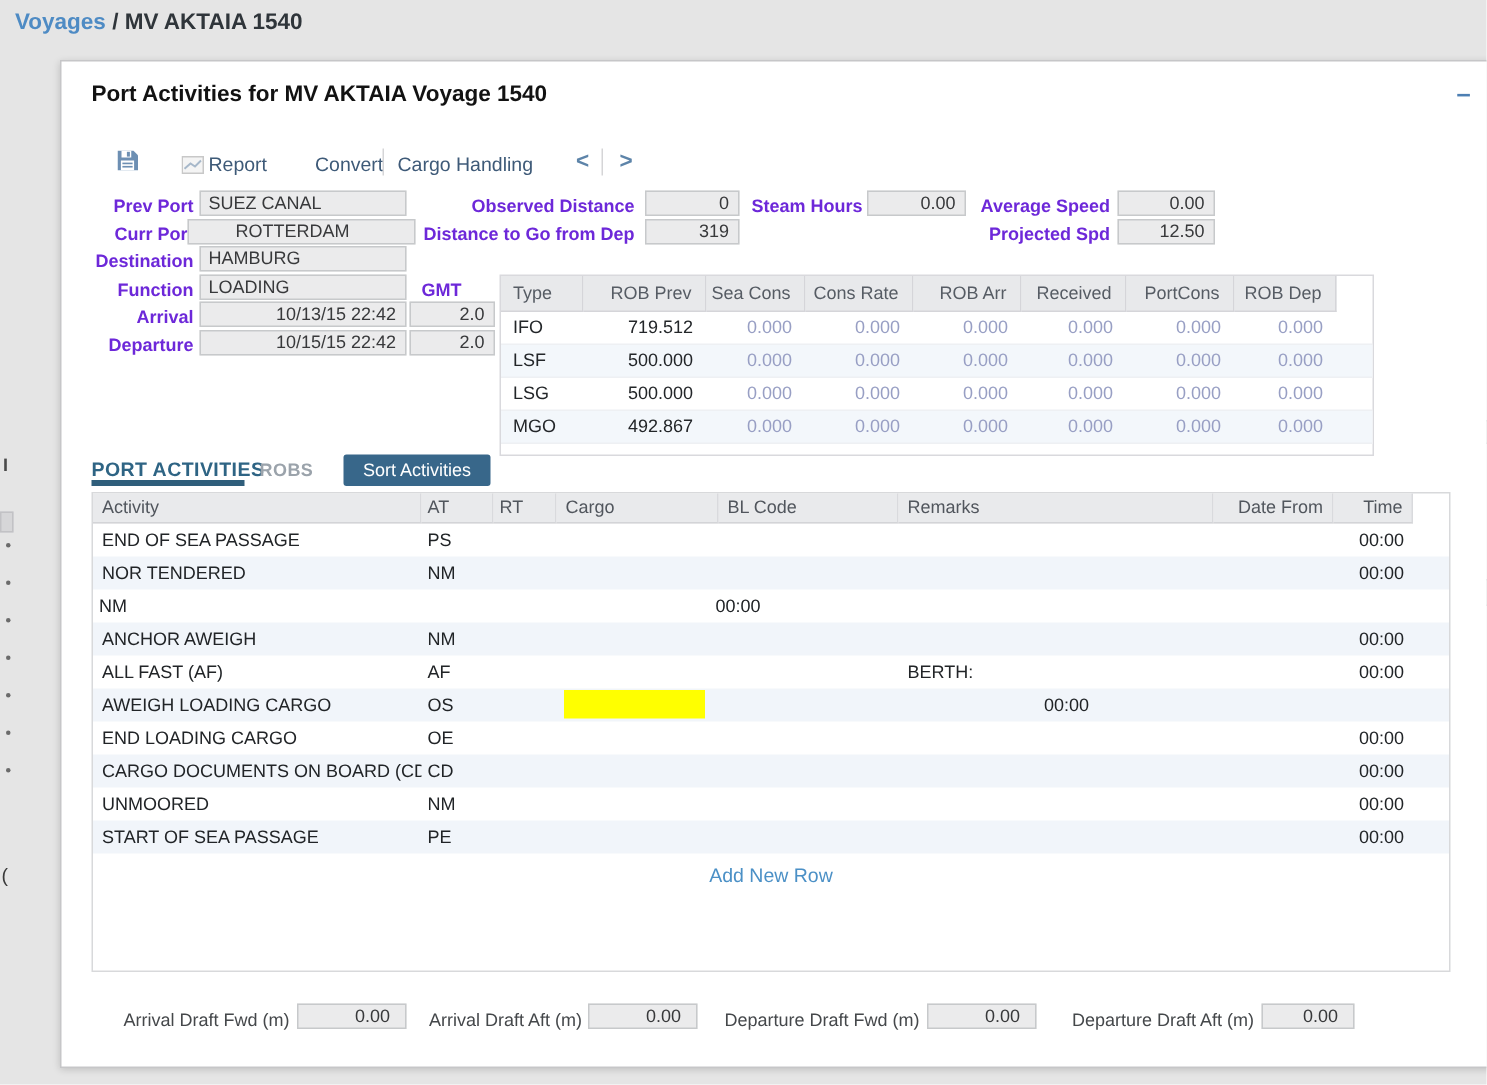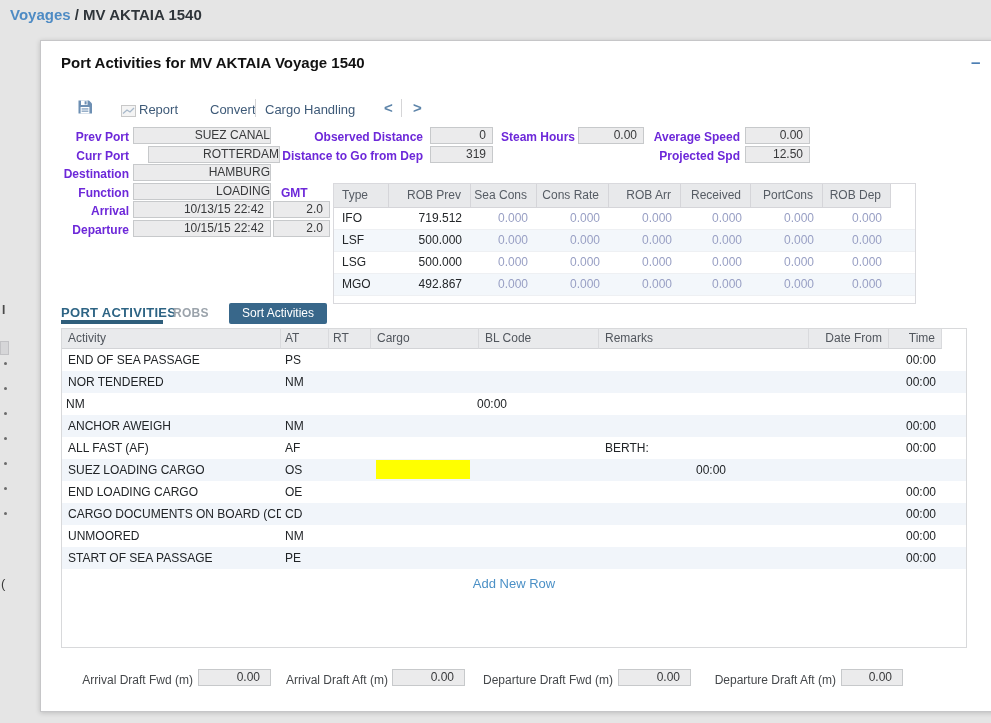--- a/index.html
+++ b/index.html
@@ -26,21 +26,21 @@
   
   .tb-label{position:absolute;font-size:13px;color:#3e5a78;cursor:pointer;white-space:nowrap;}
   .tb-icon{position:absolute;}
   .tb-sep{position:absolute;width:1px;height:18px;background:#d5d5d7;}
   .tb-arrow{position:absolute;font-size:15px;font-weight:bold;color:#5d84a9;cursor:pointer;}
 
   
   .f-label{position:absolute;font-size:12px;color:#6d28d9;text-align:right;white-space:nowrap;font-weight:bold;}
   .f-input{position:absolute;height:17px;background:#ebebec;border:1px solid #c7c9cb;
            box-sizing:border-box;font-size:12px;color:#38393b;line-height:15px;overflow:hidden;}
-  .v-left{padding-left:5px;text-align:right;}
+  .v-left{padding-left:5px;text-align:left;}
   .v-right{padding-right:6px;text-align:right;}
 
   
   .rob-table{position:absolute;left:292px;top:142px;width:583px;height:121px;
              border:1px solid #d9d9dd;box-sizing:border-box;background:#fff;}
   .rt-hrow{display:flex;height:24px;}
   .rt-h{box-sizing:border-box;background:#e8e9eb;border-right:1px solid #d5d5d9;border-bottom:1px solid #d5d5d9;
         font-size:12px;color:#565c64;line-height:23px;}
   .rt-row{display:flex;height:22px;border-bottom:1px solid #eef0f3;box-sizing:border-box;}
   .rt-row:nth-child(even){background:#f3f7fb;}
@@ -139,21 +139,21 @@
     <span class="tb-label" style="left:169px;top:61px;">Convert</span>
     <div class="tb-sep" style="left:214px;top:58px;"></div>
     <span class="tb-label" style="left:224px;top:61px;">Cargo Handling</span>
     <span class="tb-arrow" style="left:343px;top:58px;">&lt;</span>
     <div class="tb-sep" style="left:360px;top:58px;"></div>
     <span class="tb-arrow" style="left:372px;top:58px;">&gt;</span>
 
     <div class="f-label" style="left:0;top:89px;width:88px;">Prev Port</div>
     <div class="f-input v-left" style="left:92px;top:86px;width:138px;">SUEZ CANAL</div>
     <div class="f-label" style="left:0;top:108px;width:88px;">Curr Port</div>
-    <div class="f-input v-left" style="left:107px;top:105px;width:132px;padding-left:31px;">ROTTERDAM</div>
+    <div class="f-input v-left" style="left:84px;top:105px;width:152px;padding-left:31px;">ROTTERDAM</div>
     <div class="f-label" style="left:0;top:126px;width:88px;">Destination</div>
     <div class="f-input v-left" style="left:92px;top:123px;width:138px;">HAMBURG</div>
     <div class="f-label" style="left:0;top:145px;width:88px;">Function</div>
     <div class="f-input v-left" style="left:92px;top:142px;width:138px;">LOADING</div>
     <div class="f-label" style="left:0;top:163px;width:88px;">Arrival</div>
     <div class="f-input v-right" style="left:92px;top:160px;width:138px;">10/13/15 22:42</div>
     <div class="f-label" style="left:0;top:182px;width:88px;">Departure</div>
     <div class="f-input v-right" style="left:92px;top:179px;width:138px;">10/15/15 22:42</div>
 
     <div class="f-label" style="left:240px;top:145px;width:50px;text-align:left;">GMT</div>
@@ -287,21 +287,21 @@
           <div class="ac w-act">ALL FAST (AF)</div>
           <div class="ac w-at">AF</div>
           <div class="ac w-rt"></div>
           <div class="ac w-cargo"></div>
           <div class="ac w-bl"></div>
           <div class="ac w-rem">BERTH:</div>
           <div class="ac w-date"></div>
           <div class="ac w-time">00:00</div>
         </div>
         <div class="arow">
-          <div class="ac w-act">SUEZ LOADING CARGO</div>
+          <div class="ac w-act">AWEIGH LOADING CARGO</div>
           <div class="ac w-at">OS</div>
           <div class="ac w-rt"></div>
           <div class="ac w-cargo">
             <div class="cargo-hl"></div>
           </div>
           <div class="ac w-bl"></div>
           <div class="ac w-date"></div>
           <div class="ac w-time">00:00</div>
         </div>
         <div class="arow">

